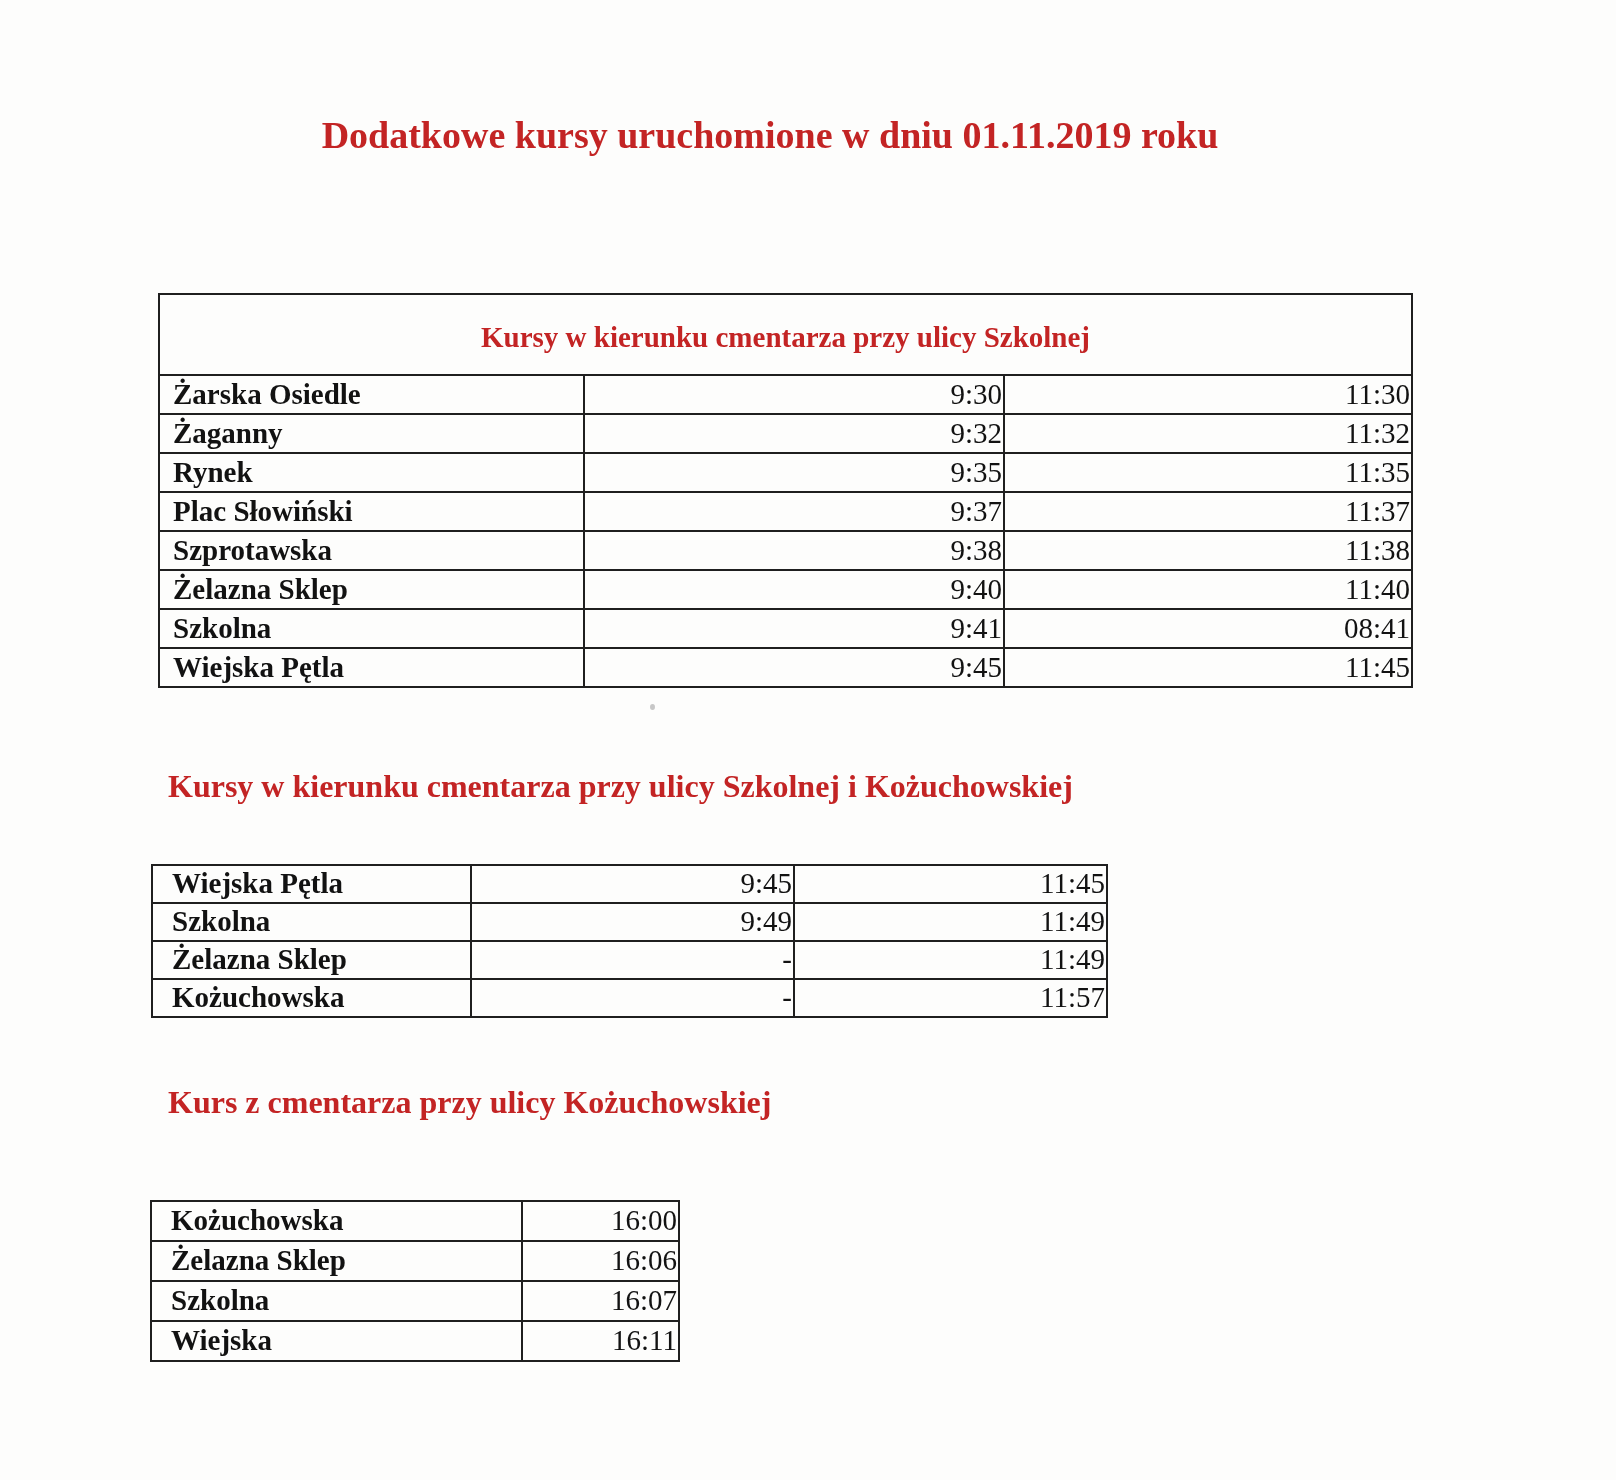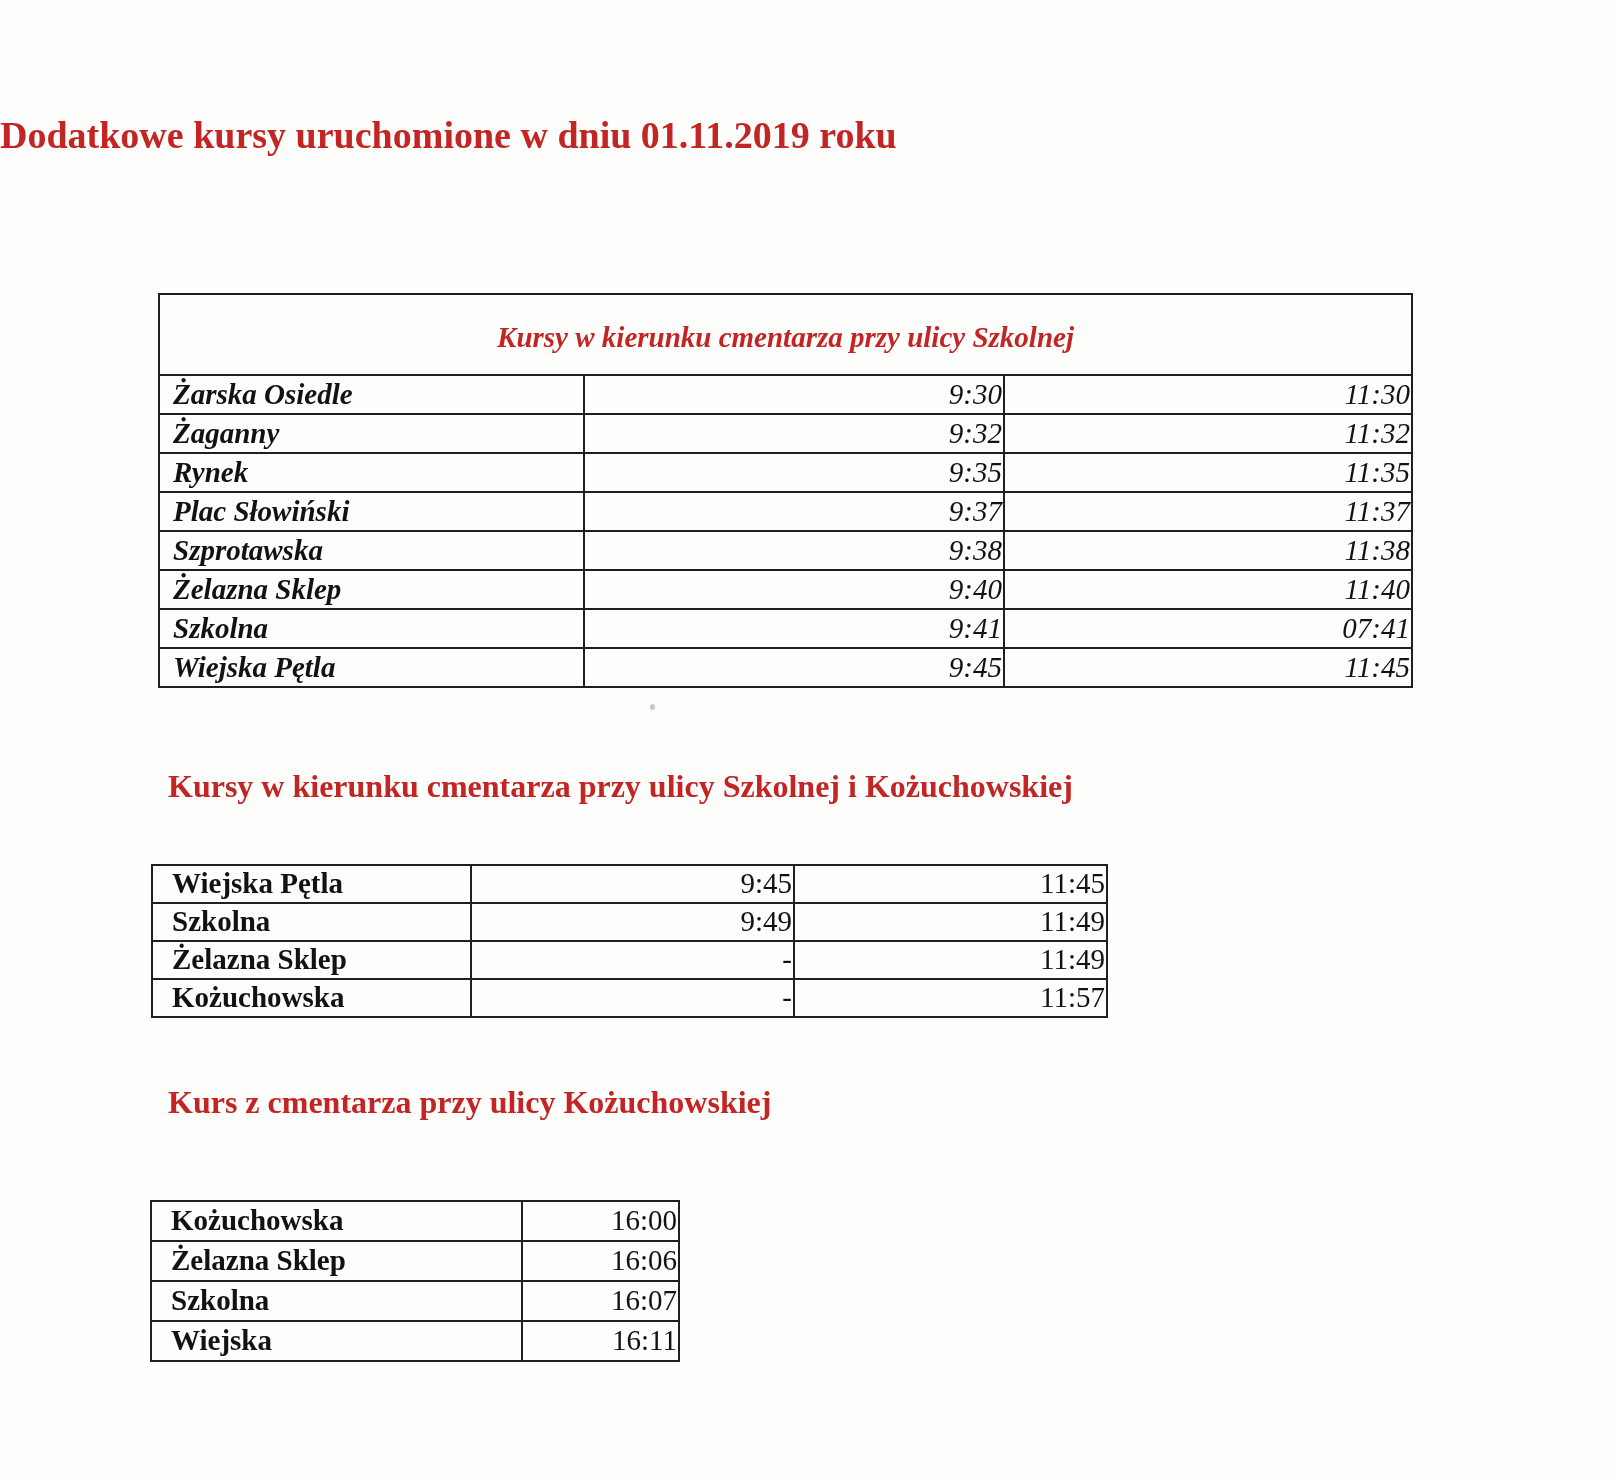--- a/index.html
+++ b/index.html
@@ -10,33 +10,33 @@
   }
   html,body{margin:0;padding:0;}
   body{
     width:1616px;height:1480px;position:relative;
     background:var(--page-bg);
     font-family:"Liberation Serif","DejaVu Serif",serif;
     color:var(--text-black);
   }
   .doc-title{
     position:absolute;top:114px;left:0;width:1540px;margin:0;
-    font-size:38px;font-weight:bold;line-height:1.15;
+    text-align:center;font-size:38px;font-weight:bold;line-height:1.15;
     color:var(--accent-red);
   }
   table.tbl{
     position:absolute;border-collapse:collapse;table-layout:fixed;
     background:transparent;
   }
   table.tbl td{
     border:2px solid var(--border);
     font-size:29px;line-height:1.1;vertical-align:middle;
     overflow:hidden;white-space:nowrap;
   }
-  .tbl-1{left:158px;top:293px;width:1253px;font-style:italic;}
+  .tbl-1{left:158px;top:293px;width:1253px;}
   .tbl-2{left:151px;top:864px;width:955px;}
   .tbl-3{left:150px;top:1200px;width:528px;}
   td.tbl-hdr{
     height:71px;vertical-align:top;text-align:center;
     padding-top:7px;font-weight:bold;font-size:31px;
     color:var(--accent-red);
   }
   .tbl-1 tr.r td{height:35px;}
   .tbl-2 tr.r td{height:34px;}
   .tbl-3 tr.r td{height:36px;}
@@ -97,21 +97,21 @@
       <td class="time">11:38</td>
     </tr>
     <tr class="r">
       <td class="stop">Żelazna Sklep</td>
       <td class="time">9:40</td>
       <td class="time">11:40</td>
     </tr>
     <tr class="r">
       <td class="stop">Szkolna</td>
       <td class="time">9:41</td>
-      <td class="time">07:41</td>
+      <td class="time">08:41</td>
     </tr>
     <tr class="r">
       <td class="stop">Wiejska Pętla</td>
       <td class="time">9:45</td>
       <td class="time">11:45</td>
     </tr>
   </tbody>
     </table>
 
   <h2 class="section-heading h2-a">Kursy w kierunku cmentarza przy ulicy Szkolnej i Kożuchowskiej</h2>

